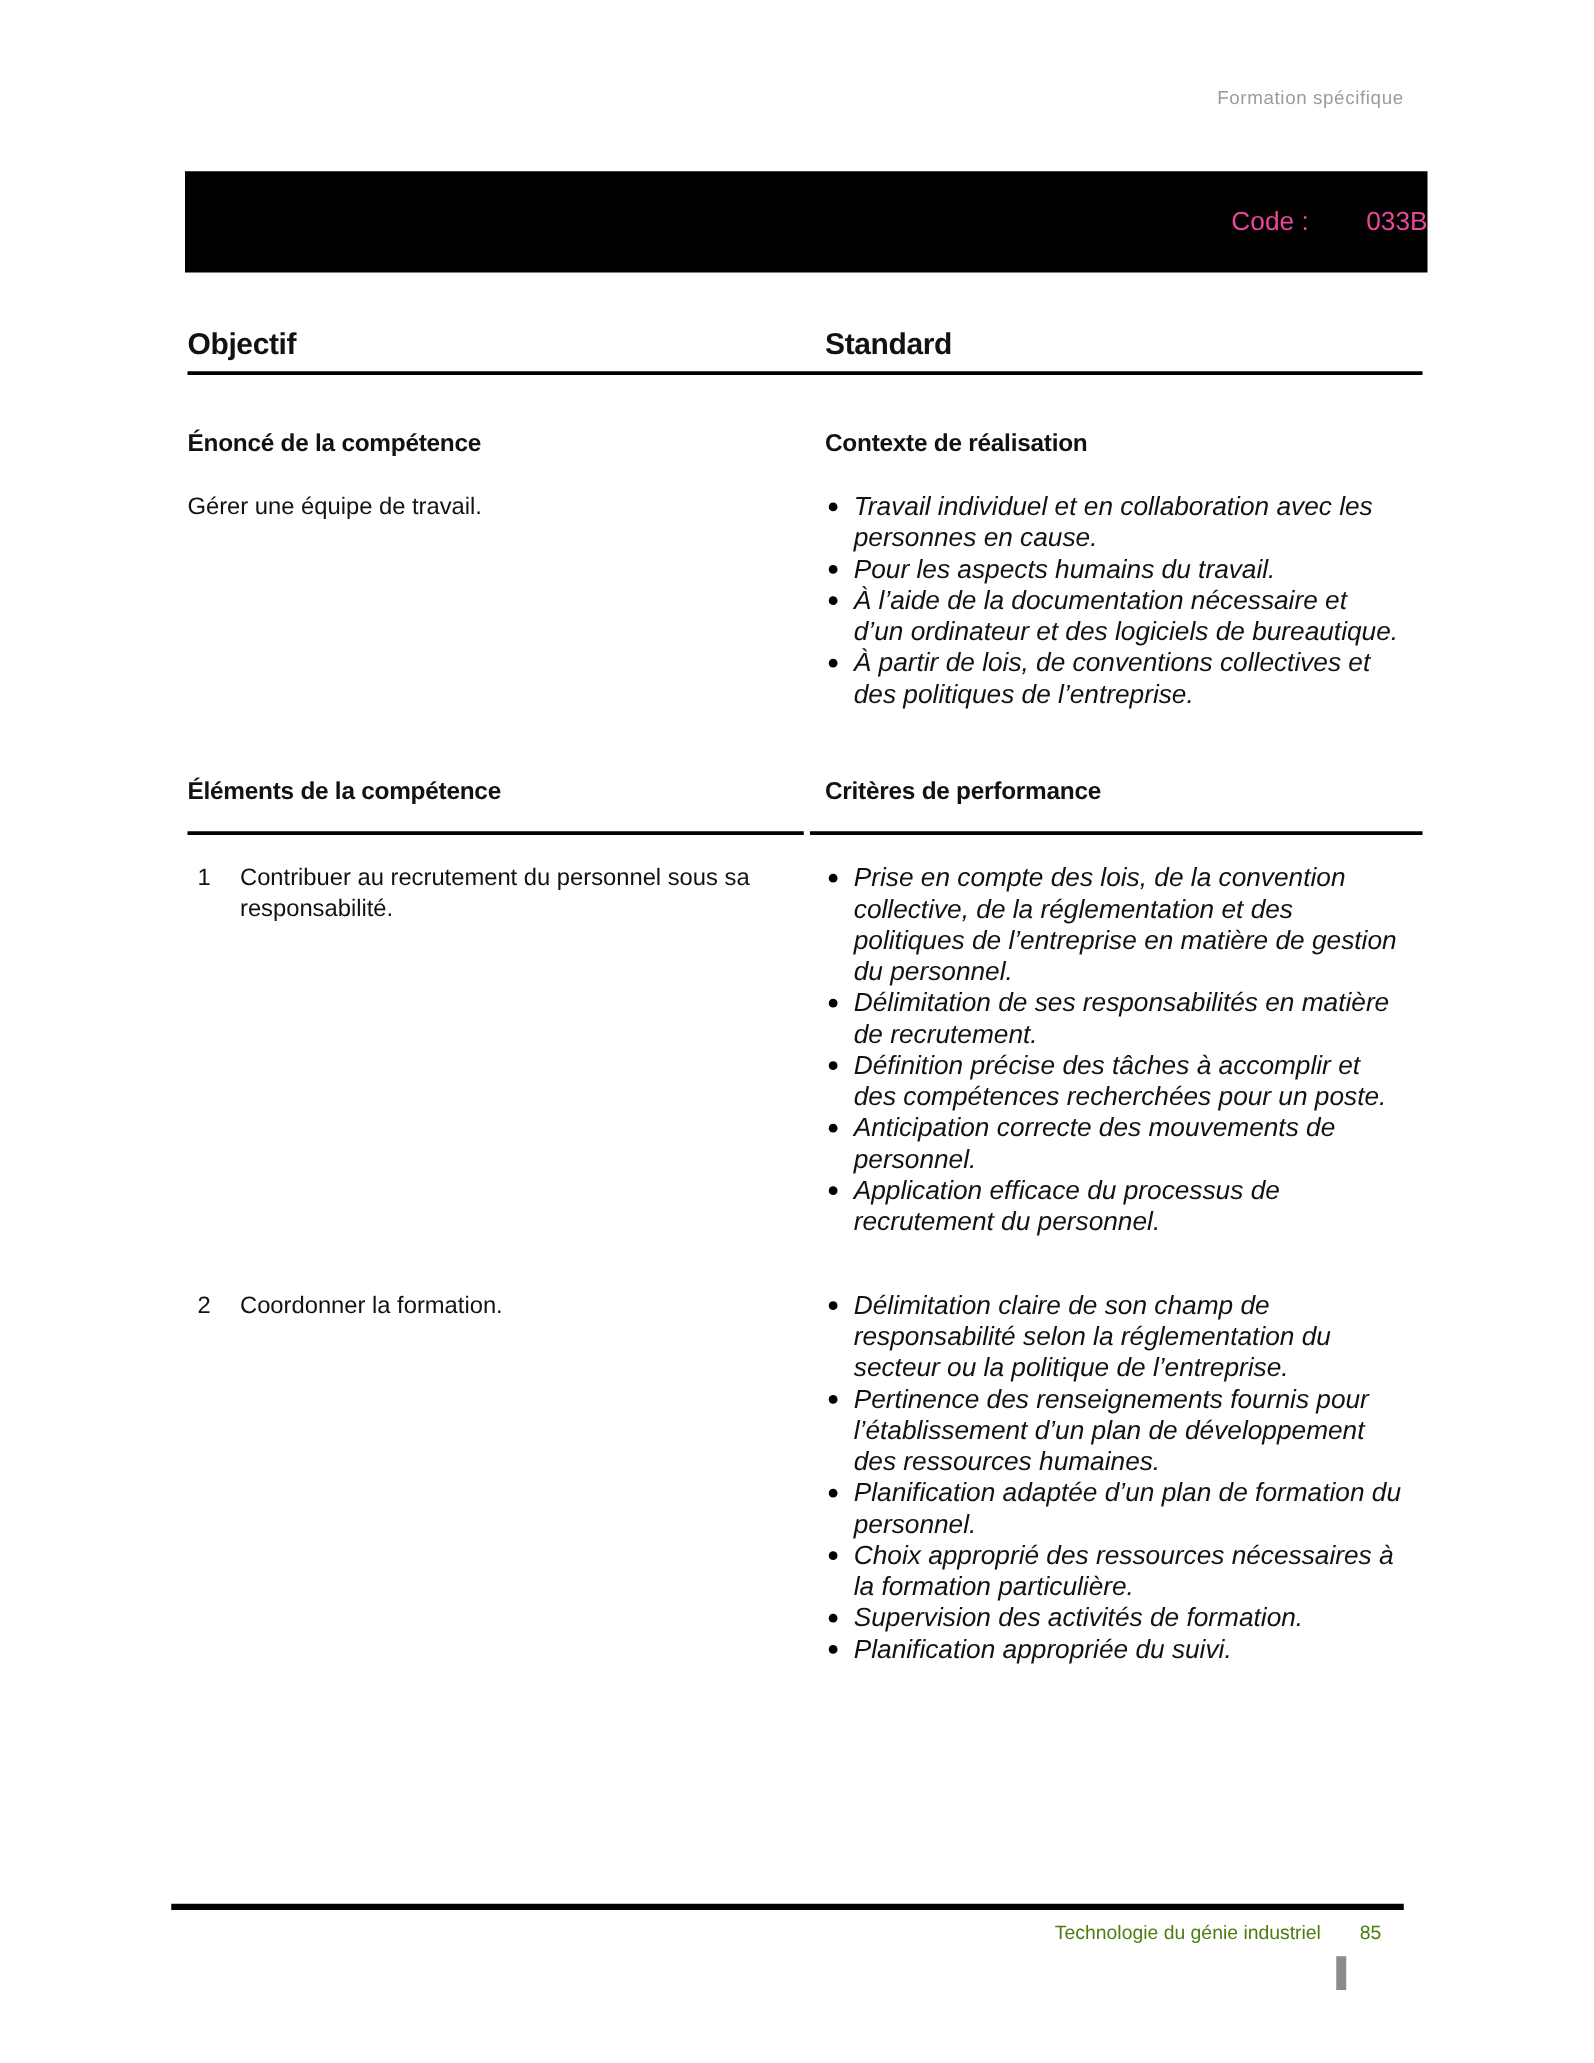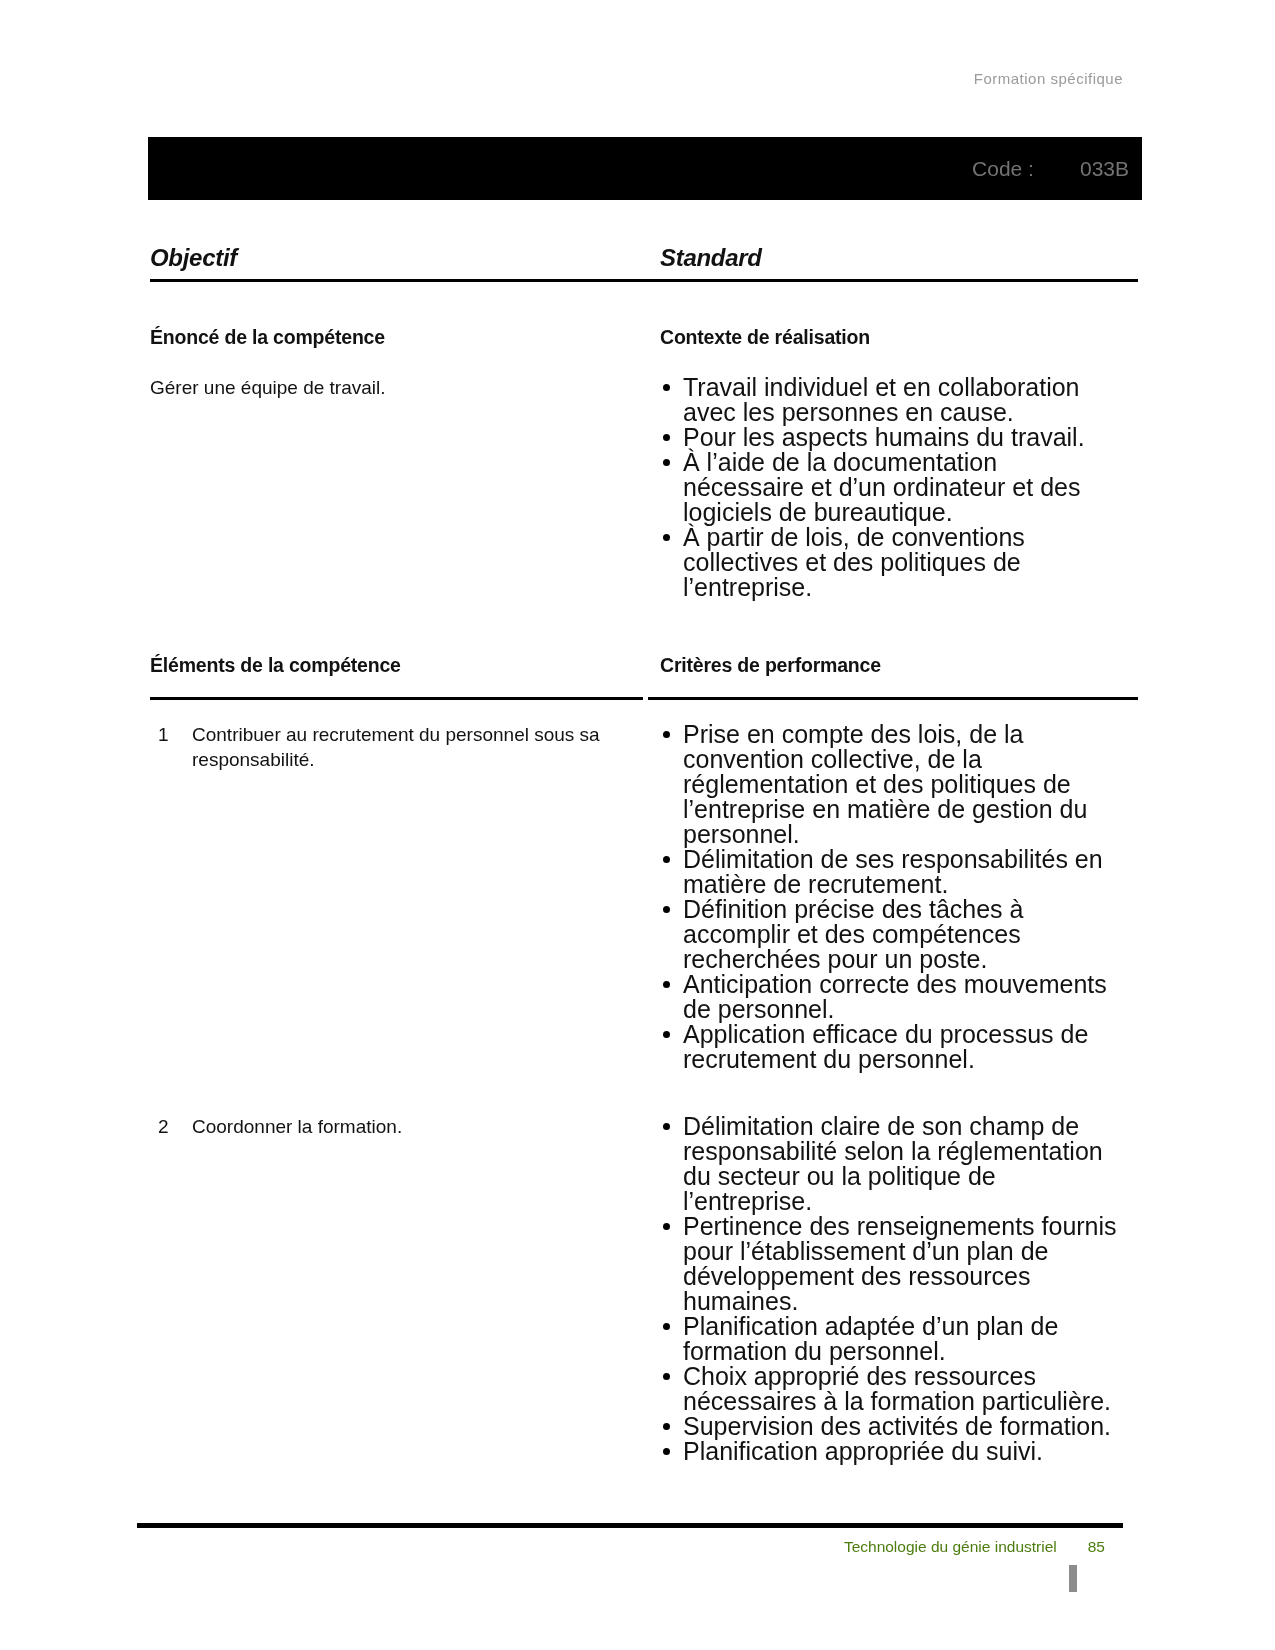--- a/index.html
+++ b/index.html
@@ -25,43 +25,41 @@
     padding-right: 15px;
     font-size: 15px;
     color: #9b9b9b;
     letter-spacing: 0.5px;
   }
   
   .code-bar {
     margin-top: 50px;
     margin-left: -2px;
     width: 994px;
-    height: 63px;
+    height: 81px;
     background: #000000;
     display: flex;
     align-items: center;
     justify-content: flex-end;
-    padding-right: 13px;
     gap: 46px;
-    color: #737373;
+    color: #ec4899;
     font-size: 21px;
   }
   
   .objstd-header {
     margin-top: 44px;
     display: grid;
     grid-template-columns: 493px 1fr;
     column-gap: 5px;
     border-bottom: 3px solid #000;
     padding-bottom: 7px;
   }
   .objstd-header .title {
     font-size: 24px;
     font-weight: bold;
-    font-style: italic;
     letter-spacing: -0.3px;
   }
   .objstd-header .right { padding-left: 12px; }
 
   .two-col {
     display: grid;
     grid-template-columns: 493px 1fr;
     column-gap: 5px;
   }
   .col-right { padding-left: 12px; }
@@ -75,23 +73,24 @@
   .body-text {
     font-size: 19px;
     line-height: 25px;
     margin-top: 26px;
   }
 
   ul.bullets {
     list-style: none;
     margin: 26px 0 0 0;
     padding: 0;
-    font-size: 25px;
+    font-size: 21px;
     line-height: 25px;
     max-width: 462px;
+    font-style: italic;
   }
   ul.bullets li {
     position: relative;
     padding-left: 23px;
   }
   ul.bullets li::before {
     content: "";
     position: absolute;
     left: 3px;
     top: 9px;

